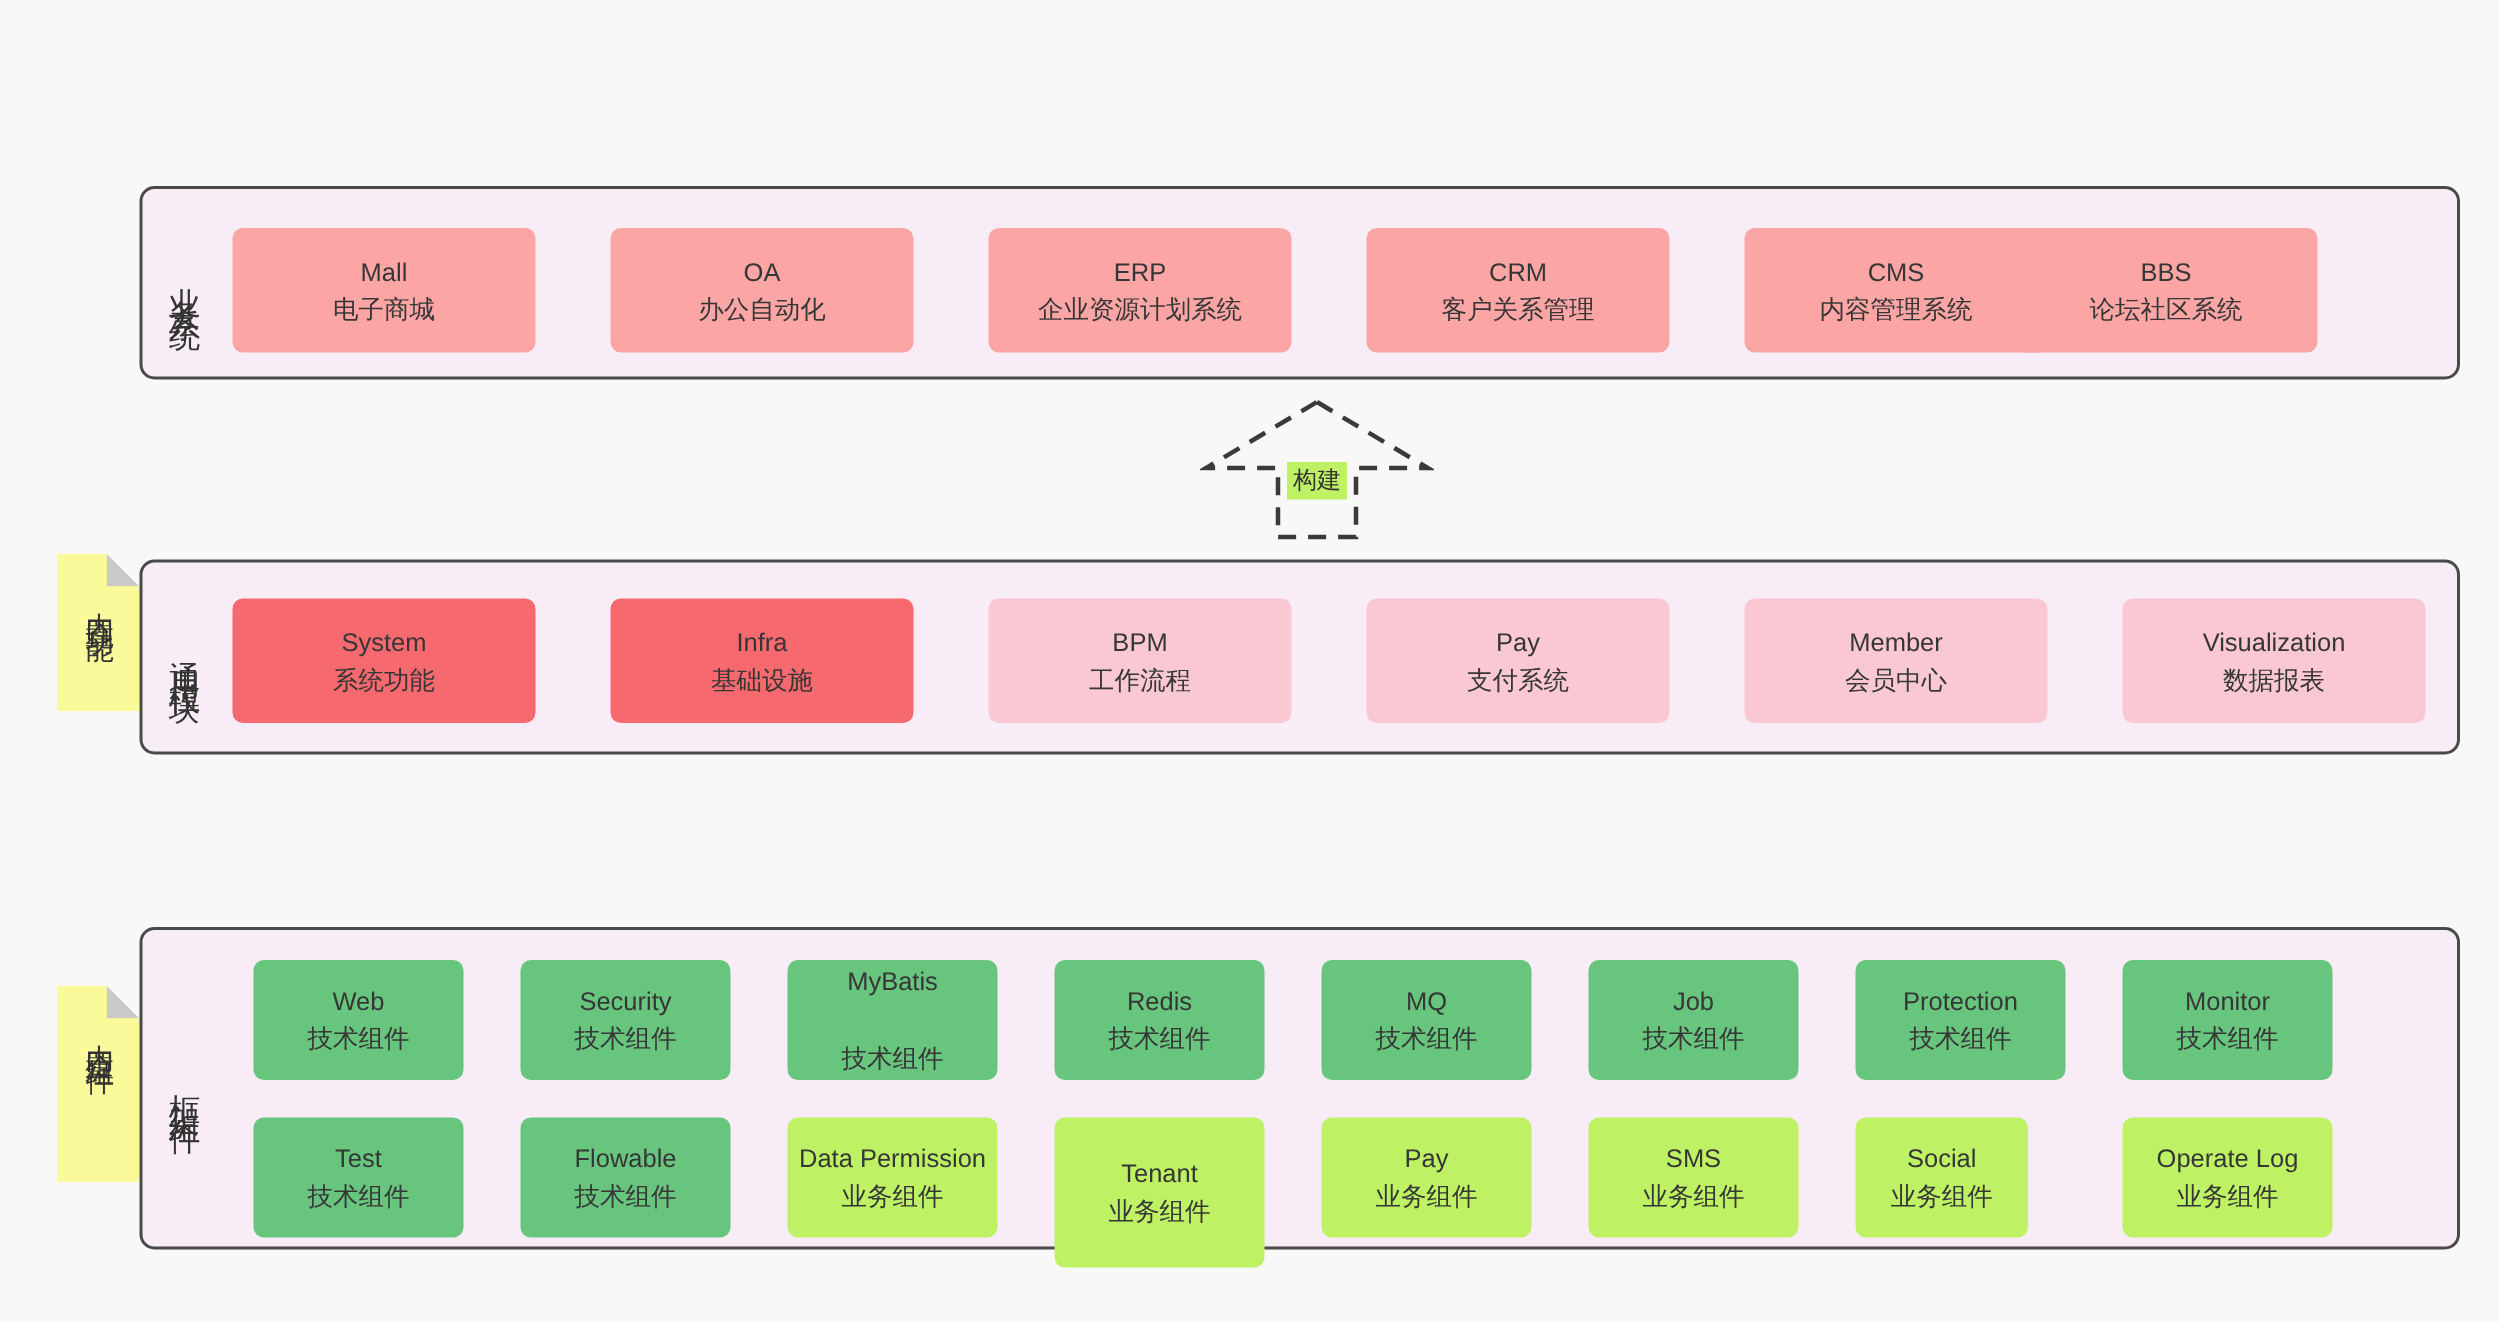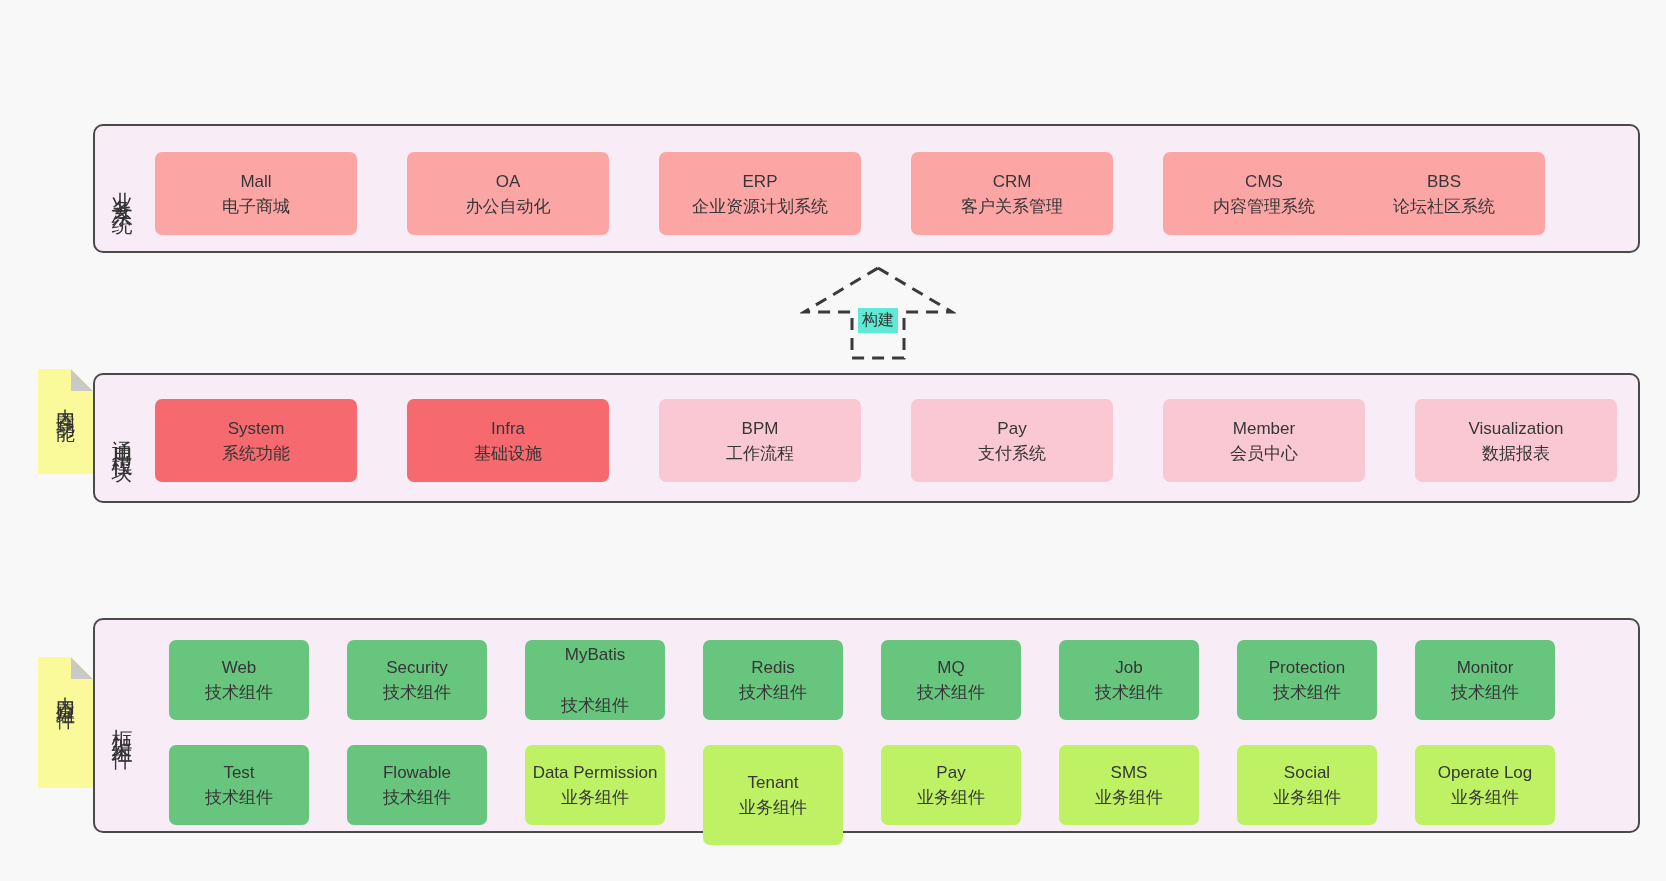--- a/index.html
+++ b/index.html
@@ -72,21 +72,21 @@
     letter-spacing: 5px;
     color: #333;
   }
 
   .arrow { position: absolute; width: 156px; height: 96px; }
   .arrow svg { display: block; width: 100%; height: 100%; }
   .arrow-label {
     position: absolute;
     left: 78px;
     transform: translateX(-50%);
-    background: #5eead4;
+    background: #bef264;
     padding: 2px 4px;
     font-size: 16px;
     color: #333;
     white-space: nowrap;
   }
 </style>
 </head>
 <body>
 
 <div id="canvas">
@@ -216,21 +216,21 @@
       <span>业务组件</span>
     </div>
     <div class="node lightgreen" style="left:786px;top:125px;width:140px;height:80px;">
       <span>Pay</span>
       <span>业务组件</span>
     </div>
     <div class="node lightgreen" style="left:964px;top:125px;width:140px;height:80px;">
       <span>SMS</span>
       <span>业务组件</span>
     </div>
-    <div class="node lightgreen" style="left:1142px;top:125px;width:140px;height:80px;">
+    <div class="node lightgreen" style="left:1142px;top:125px;width:115px;height:80px;">
       <span>Social</span>
       <span>业务组件</span>
     </div>
     <div class="node lightgreen" style="left:1320px;top:125px;width:140px;height:80px;">
       <span>Operate Log</span>
       <span>业务组件</span>
     </div>
   </div>
 
 </div>

